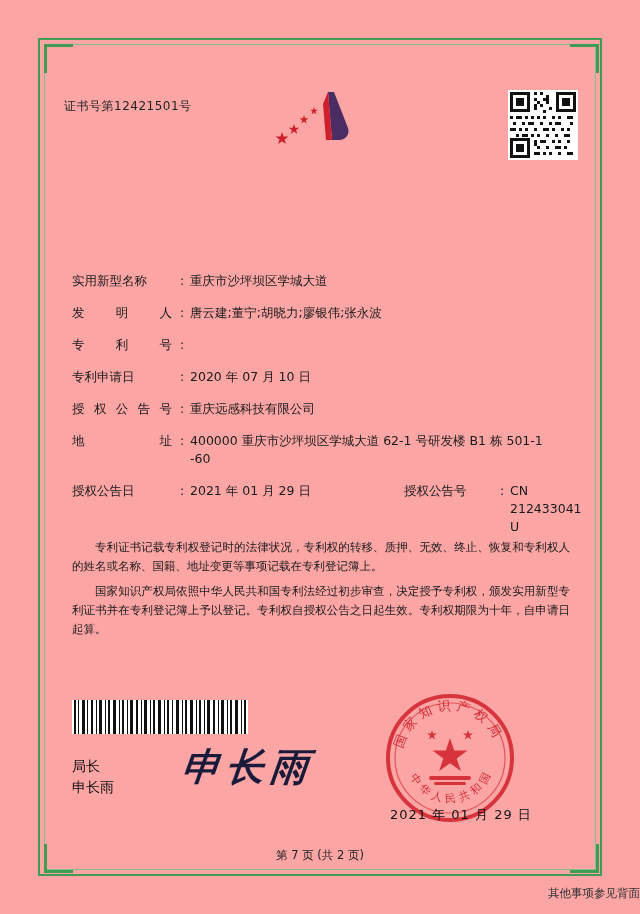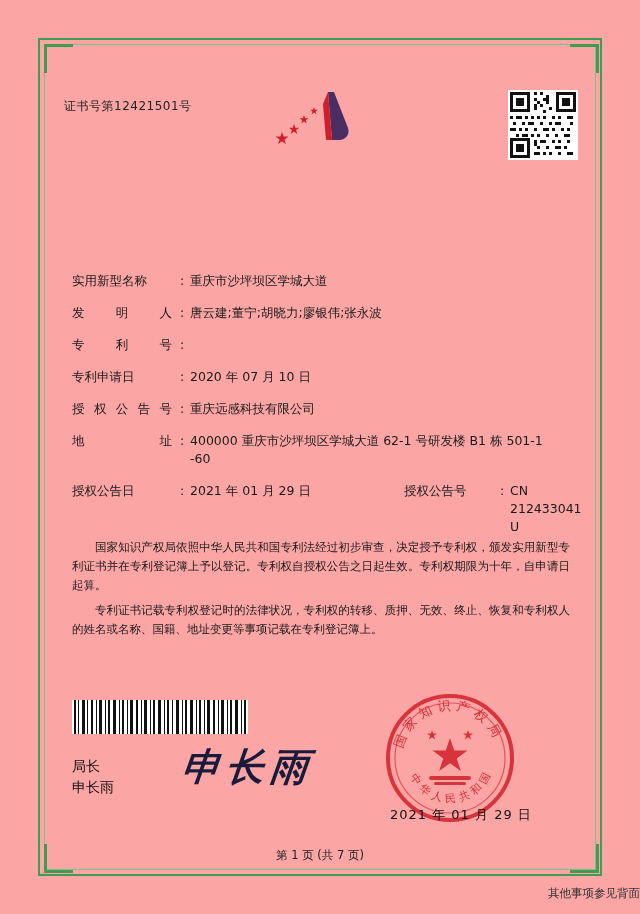--- a/index.html
+++ b/index.html
@@ -378,22 +378,22 @@
       <span class="colon">:</span>
       <span class="val val-a">2021 年 01 月 29 日</span>
       <span class="lab-b">授权公告号</span>
       <span class="colon">:</span>
       <span class="val-b">CN 212433041 U</span>
     </div>
 
   </div>
 
   <div class="paras">
+    <p>专利证书记载专利权登记时的法律状况，专利权的转移、质押、无效、终止、恢复和专利权人的姓名或名称、国籍、地址变更等事项记载在专利登记簿上。</p>
     <p>国家知识产权局依照中华人民共和国专利法经过初步审查，决定授予专利权，颁发实用新型专利证书并在专利登记簿上予以登记。专利权自授权公告之日起生效。专利权期限为十年，自申请日起算。</p>
-    <p>专利证书记载专利权登记时的法律状况，专利权的转移、质押、无效、终止、恢复和专利权人的姓名或名称、国籍、地址变更等事项记载在专利登记簿上。</p>
   </div>
 
   <div class="barcode">
     <svg width="176" height="34" viewBox="0 0 176 34" shape-rendering="crispEdges">
       <rect width="176" height="34" fill="#ffffff"></rect>
       <g fill="#111">
         <rect x="2" y="0" width="2" height="34"></rect>
         <rect x="6" y="0" width="1" height="34"></rect>
         <rect x="10" y="0" width="3" height="34"></rect>
         <rect x="15" y="0" width="1" height="34"></rect>
@@ -463,16 +463,16 @@
       <text font-size="13" fill="#d0202a" font-family="'DejaVu Sans','Liberation Sans',sans-serif" letter-spacing="5" opacity="0.9">
         <textPath href="#sealArcTop" startOffset="6%">国家知识产权局</textPath>
       </text>
       <text font-size="11" fill="#d0202a" font-family="'DejaVu Sans','Liberation Sans',sans-serif" letter-spacing="4" opacity="0.9">
         <textPath href="#sealArcBottom" startOffset="14%">中华人民共和国</textPath>
       </text>
     </svg>
   </div>
   <div class="seal-date">2021 年 01 月 29 日</div>
 
-  <div class="page-no">第 1 页 (共 7 页)</div>
+  <div class="page-no">第 7 页 (共 2 页)</div>
   <div class="footnote">其他事项参见背面</div>
 
 </div>
 
 </body></html>

